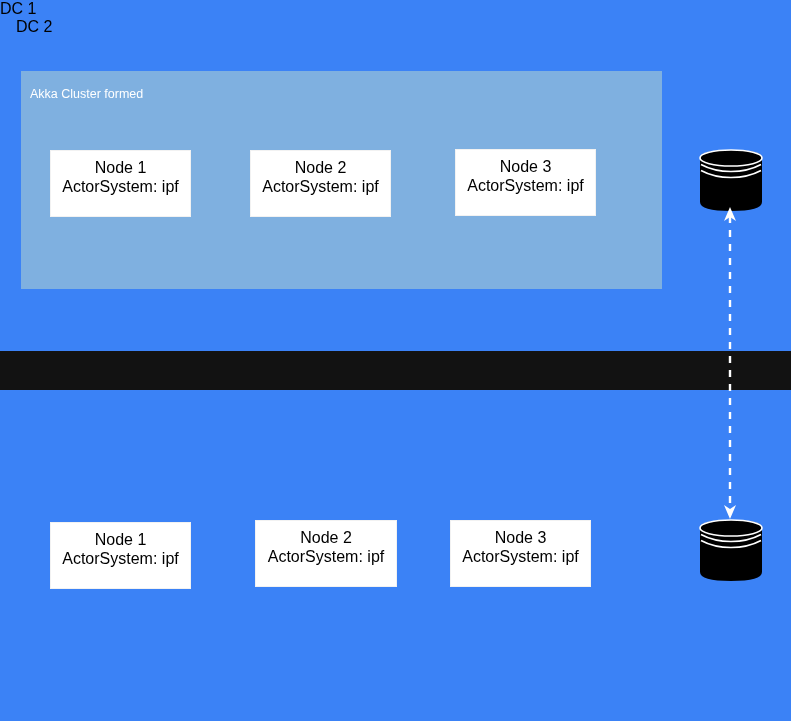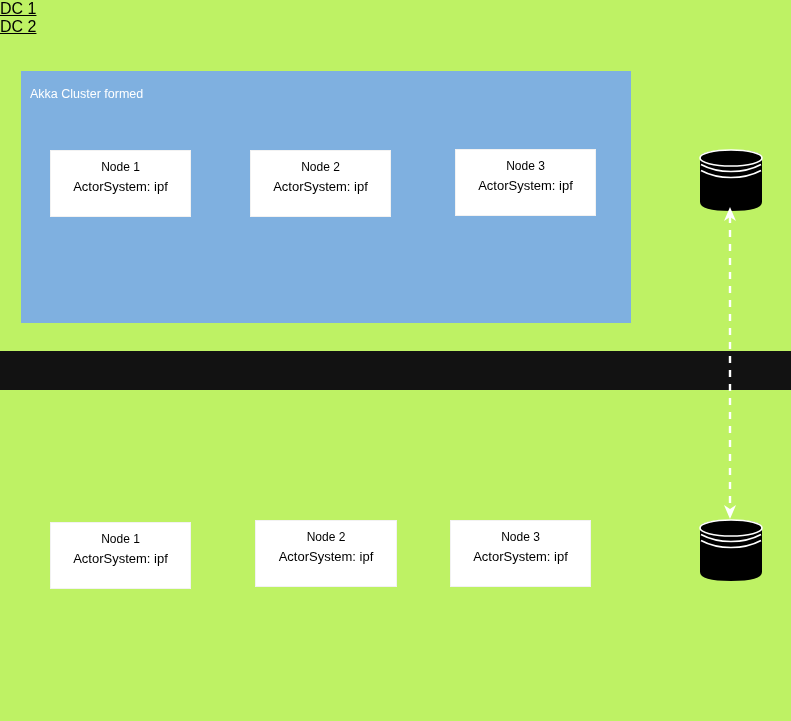--- a/index.html
+++ b/index.html
@@ -4,36 +4,36 @@
 <style>
   html, body {
     margin: 0;
     padding: 0;
     background: #ffffff;
   }
   #canvas {
     position: relative;
     width: 791px;
     height: 721px;
-    background: #bef264;
+    background: #3b82f6;
     overflow: hidden;
     font-family: "Liberation Sans", sans-serif;
-    text-decoration: underline;
   }
   #dc1-title { top: 6px; }
-  #dc2-title { top: 406px; }
+  #dc2-title { top: 406px; margin-left: 16px; }
 
   
   #cluster-region {
     position: absolute;
     left: 21px;
     top: 71px;
     width: 610px;
-    height: 252px;
+    height: 218px;
     background: #7fb0e0;
+    padding-left: 31px;
   }
   #cluster-region-label {
     position: absolute;
     left: 9px;
     top: 16px;
     color: #ffffff;
     font-size: 12.5px;
     line-height: 14px;
   }
 
@@ -42,26 +42,26 @@
     position: absolute;
     background: #ffffff;
     border: 1px solid #f2f2f2;
     box-sizing: border-box;
     text-align: center;
     color: #000000;
     padding-top: 7px;
   }
   .node-name {
     display: block;
-    font-size: 12px;
+    font-size: 16px;
     line-height: 19px;
   }
   .node-sub {
     display: block;
-    font-size: 13px;
+    font-size: 16px;
     line-height: 19px;
   }
 
   
   #dc1-node-1 { left: 29px;  top: 79px;  width: 141px; height: 67px; }
   #dc1-node-2 { left: 229px; top: 79px;  width: 141px; height: 67px; }
   #dc1-node-3 { left: 434px; top: 78px;  width: 141px; height: 67px; }
 
   
   #dc2-node-1 { left: 50px;  top: 522px; width: 141px; height: 67px; }

